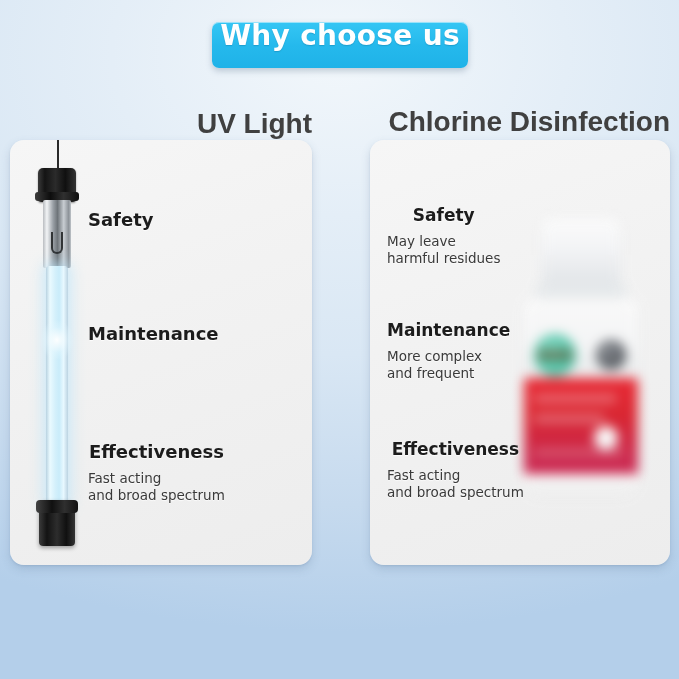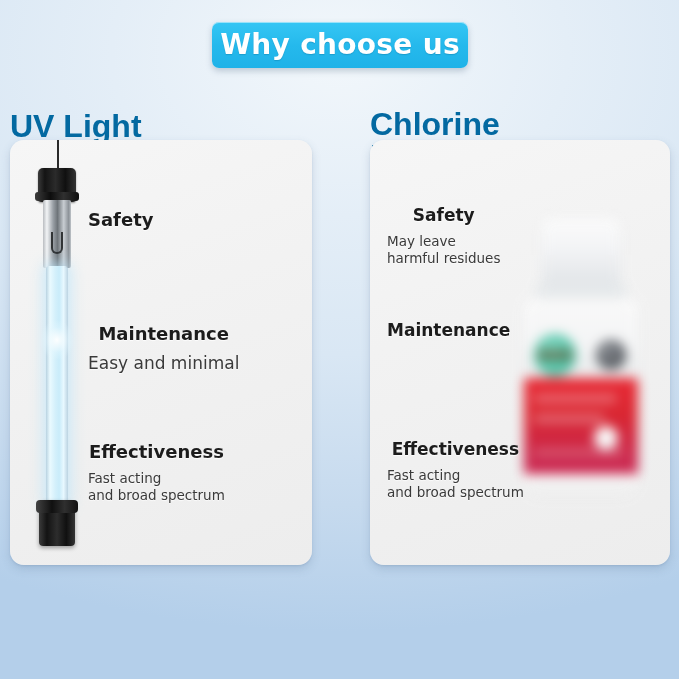--- a/index.html
+++ b/index.html
@@ -14,32 +14,32 @@
   }
   
   .banner-wrap{
     position:absolute; left:212px; top:22px; width:256px; height:46px;
   }
   .banner{
     width:100%; height:100%;
     background:linear-gradient(180deg,#35c6f4 0%,#25b9ec 52%,#1fb2e8 100%);
     border-radius:7px;
     box-shadow:0 3px 6px rgba(60,90,120,.28), 0 1px 0 rgba(255,255,255,.5) inset;
-    display:flex; align-items:center; justify-content:center;
+    display:flex; justify-content:center;
   }
   .banner-text{
     color:#ffffff; font-size:28px; font-weight:bold; letter-spacing:.3px;
     font-family:"DejaVu Sans", sans-serif;
     text-shadow:0 1px 1px rgba(0,80,120,.25);
     line-height:1;
   }
   
   .col-title{
-    position:absolute; text-align:left;
-    font-size:32px; font-weight:bold; color:#0369a1;
+    position:absolute; text-align:right;
+    font-size:28px; font-weight:bold; color:#404040;
     font-family:"Liberation Sans", sans-serif;
     line-height:1;
   }
   #title-left { left:10px;  top:110px; width:302px; }
   #title-right{ left:370px; top:108px; width:300px; }
 
   
   .card{
     position:absolute; top:140px; height:425px;
     background:linear-gradient(160deg,#f6f6f6 0%,#f2f2f2 40%,#efefef 75%,#ededed 100%);
@@ -214,21 +214,20 @@
     <div class="lamp-tube"></div>
     <div class="lamp-glow"></div>
     <div class="lamp-base"></div>
   </div>
 
   <div class="feature" id="feat-l-1">
     <div class="f-title">Safety</div>
   </div>
   <div class="feature" id="feat-l-2">
     <div class="f-title">Maintenance</div>
-    <div class="f-desc">Easy and minimal</div>
   </div>
   <div class="feature" id="feat-l-3">
     <div class="f-title">Effectiveness</div>
     <div class="f-desc">Fast acting
 and broad spectrum</div>
   </div>
 </div>
 
 <div class="card" id="card-right">
 
@@ -246,19 +245,21 @@
     <div class="b-bottom"></div>
   </div>
 
   <div class="feature" id="feat-r-1">
     <div class="f-title">Safety</div>
     <div class="f-desc">May leave
 harmful residues</div>
   </div>
   <div class="feature" id="feat-r-2">
     <div class="f-title">Maintenance</div>
+    <div class="f-desc">More complex
+and frequent</div>
   </div>
   <div class="feature" id="feat-r-3">
     <div class="f-title">Effectiveness</div>
     <div class="f-desc">Fast acting
 and broad spectrum</div>
   </div>
 </div>
 
 </body></html>

